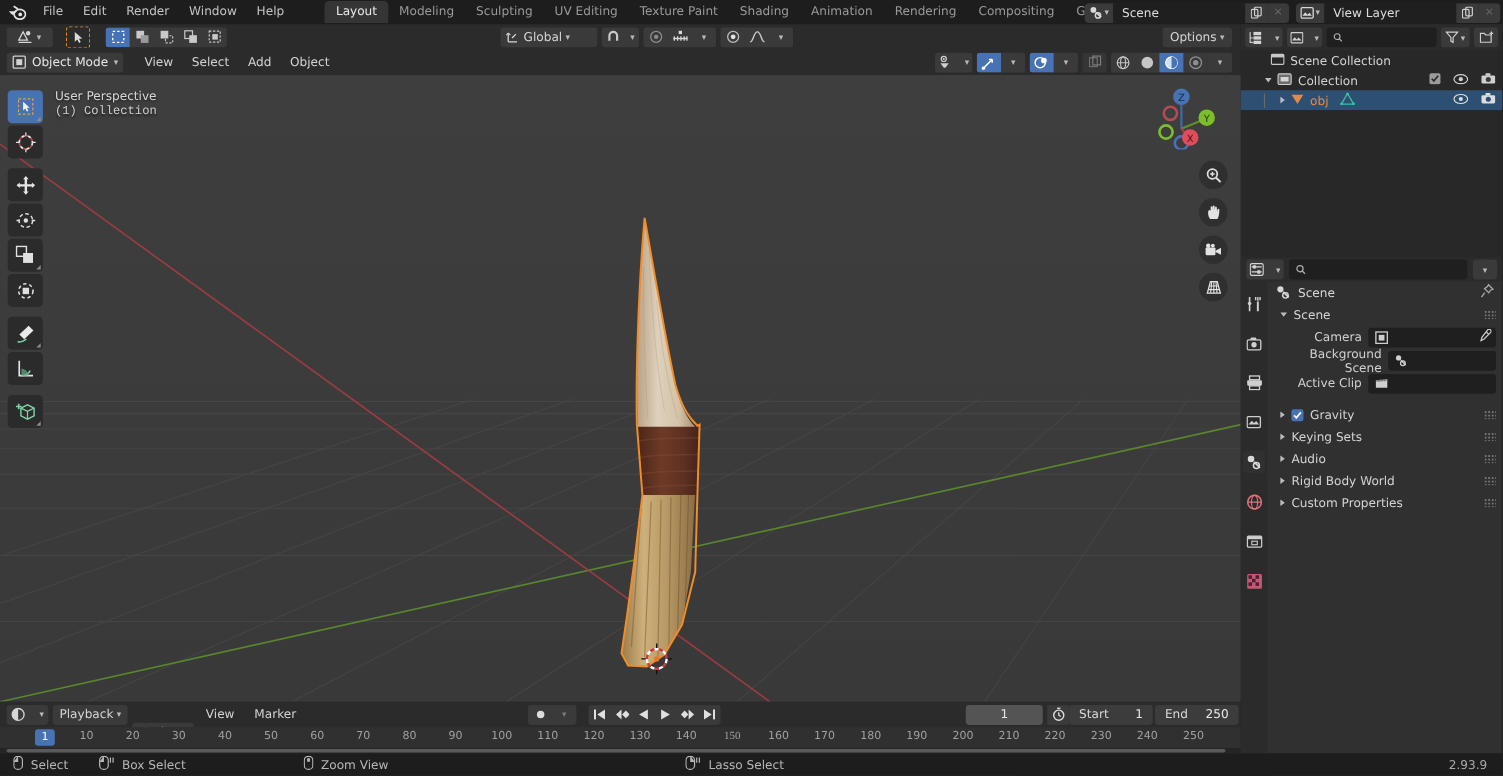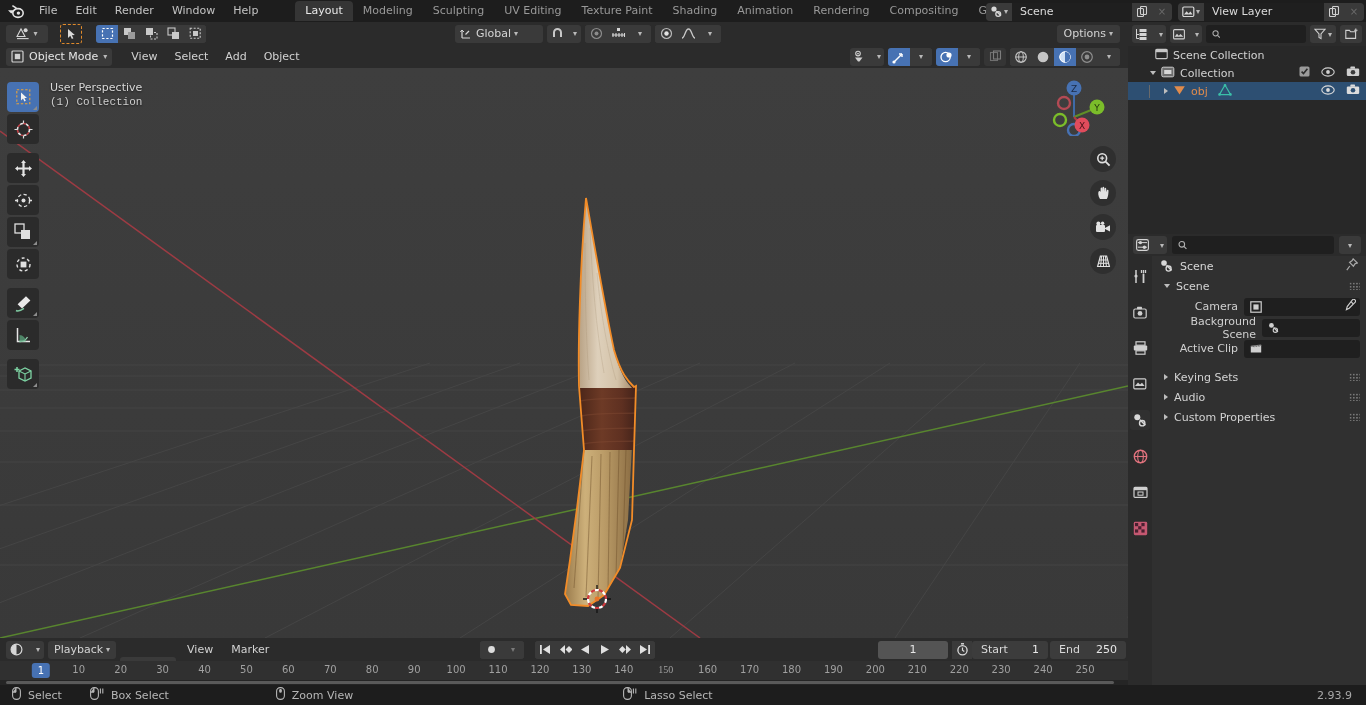--- a/index.html
+++ b/index.html
@@ -960,33 +960,48 @@
                 <path d="M0.8 3.4 L11.2 2.2" stroke="#8c8c8c" stroke-width="1.4"></path>
                 <path d="M3 2.3 L4 4.2 M5.6 2.1 L6.6 4 M8.2 1.9 L9.2 3.8" stroke="#6a6a6a" stroke-width="0.9"></path>
               </svg>
           </span>
         </span>
       </div>
 
       <div style="height:8px"></div>
 
 
+      <div class="panel-hdr" style="padding-left:12px;">
+        <span class="tri"></span>
+        <span class="cbox">
+          <svg width="9" height="9" viewBox="0 0 9 9">
+              <path d="M1.4 4.6 L3.5 6.8 L7.6 1.9" stroke="#fff" stroke-width="1.6" fill="none"></path>
+            </svg>
+        </span>
+        <span>Gravity</span>
+        <span class="dots"></span>
+      </div>
 
       <div class="panel-hdr" style="padding-left:12px;">
         <span class="tri"></span>
         <span>Keying Sets</span>
         <span class="dots"></span>
       </div>
 
       <div class="panel-hdr" style="padding-left:12px;">
         <span class="tri"></span>
         <span>Audio</span>
         <span class="dots"></span>
       </div>
 
+      <div class="panel-hdr" style="padding-left:12px;">
+        <span class="tri"></span>
+        <span>Rigid Body World</span>
+        <span class="dots"></span>
+      </div>
 
       <div class="panel-hdr" style="padding-left:12px;">
         <span class="tri"></span>
         <span>Custom Properties</span>
         <span class="dots"></span>
       </div>
     </div>
   </div>
 
   <div class="statusbar">

